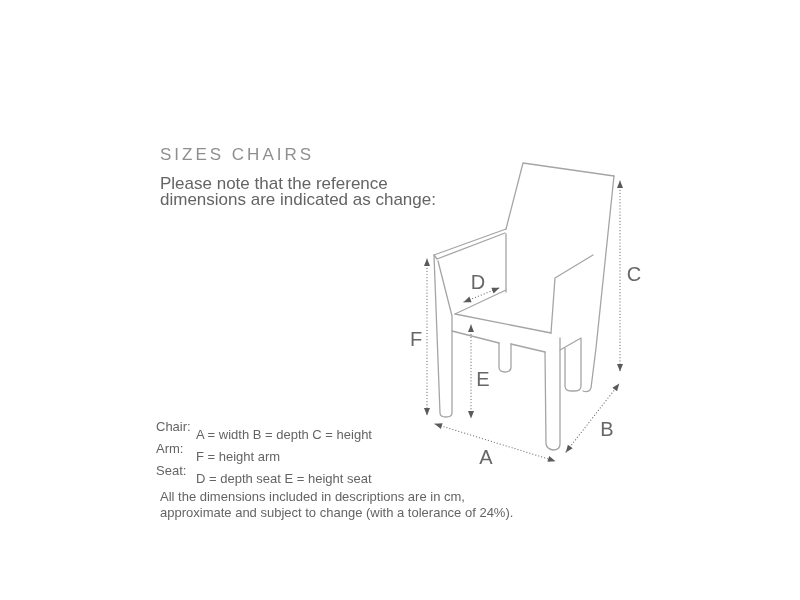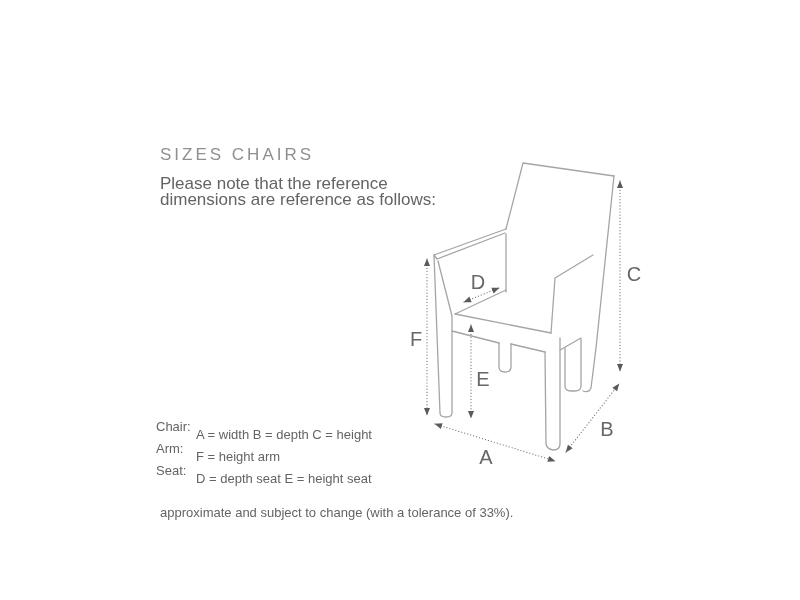--- a/index.html
+++ b/index.html
@@ -24,38 +24,38 @@
   .dim-label{position:absolute;transform:translate(-50%,-50%);
         font-size:20px;color:var(--label-color,#676767);}
 </style>
 </head>
 <body>
 
 <div class="page">
 
   <h1 class="page-title">SIZES CHAIRS</h1>
 
-  <p class="intro"><span>Please note that the reference</span><br><span>dimensions are reference as follows:</span></p>
+  <p class="intro"><span>Please note that the reference</span><br><span>dimensions are indicated as change:</span></p>
 
   <div class="legend">
     <div class="legend-row">
       <span class="legend-term">Chair:</span>
       <span class="legend-def">A = width B = depth C = height</span>
     </div>
     <div class="legend-row">
       <span class="legend-term">Arm:</span>
       <span class="legend-def">F = height arm</span>
     </div>
     <div class="legend-row">
       <span class="legend-term">Seat:</span>
       <span class="legend-def">D = depth seat E = height seat</span>
     </div>
   </div>
 
-  <p class="footnote"><br><span>approximate and subject to change (with a tolerance of 33%).</span></p>
+  <p class="footnote"><span>All the dimensions included in descriptions are in cm,</span><br><span>approximate and subject to change (with a tolerance of 24%).</span></p>
 
   <div class="diagram">
     <svg width="800" height="600" viewBox="0 0 800 600">
       <defs>
         <marker id="ah" markerUnits="userSpaceOnUse" markerWidth="9" markerHeight="8" refX="7.5" refY="3.5" orient="auto-start-reverse">
           <path d="M0.5,0.5 L8,3.5 L0.5,6.5 Z" fill="#5a5a5a"></path>
         </marker>
       </defs>
 
       <g>

